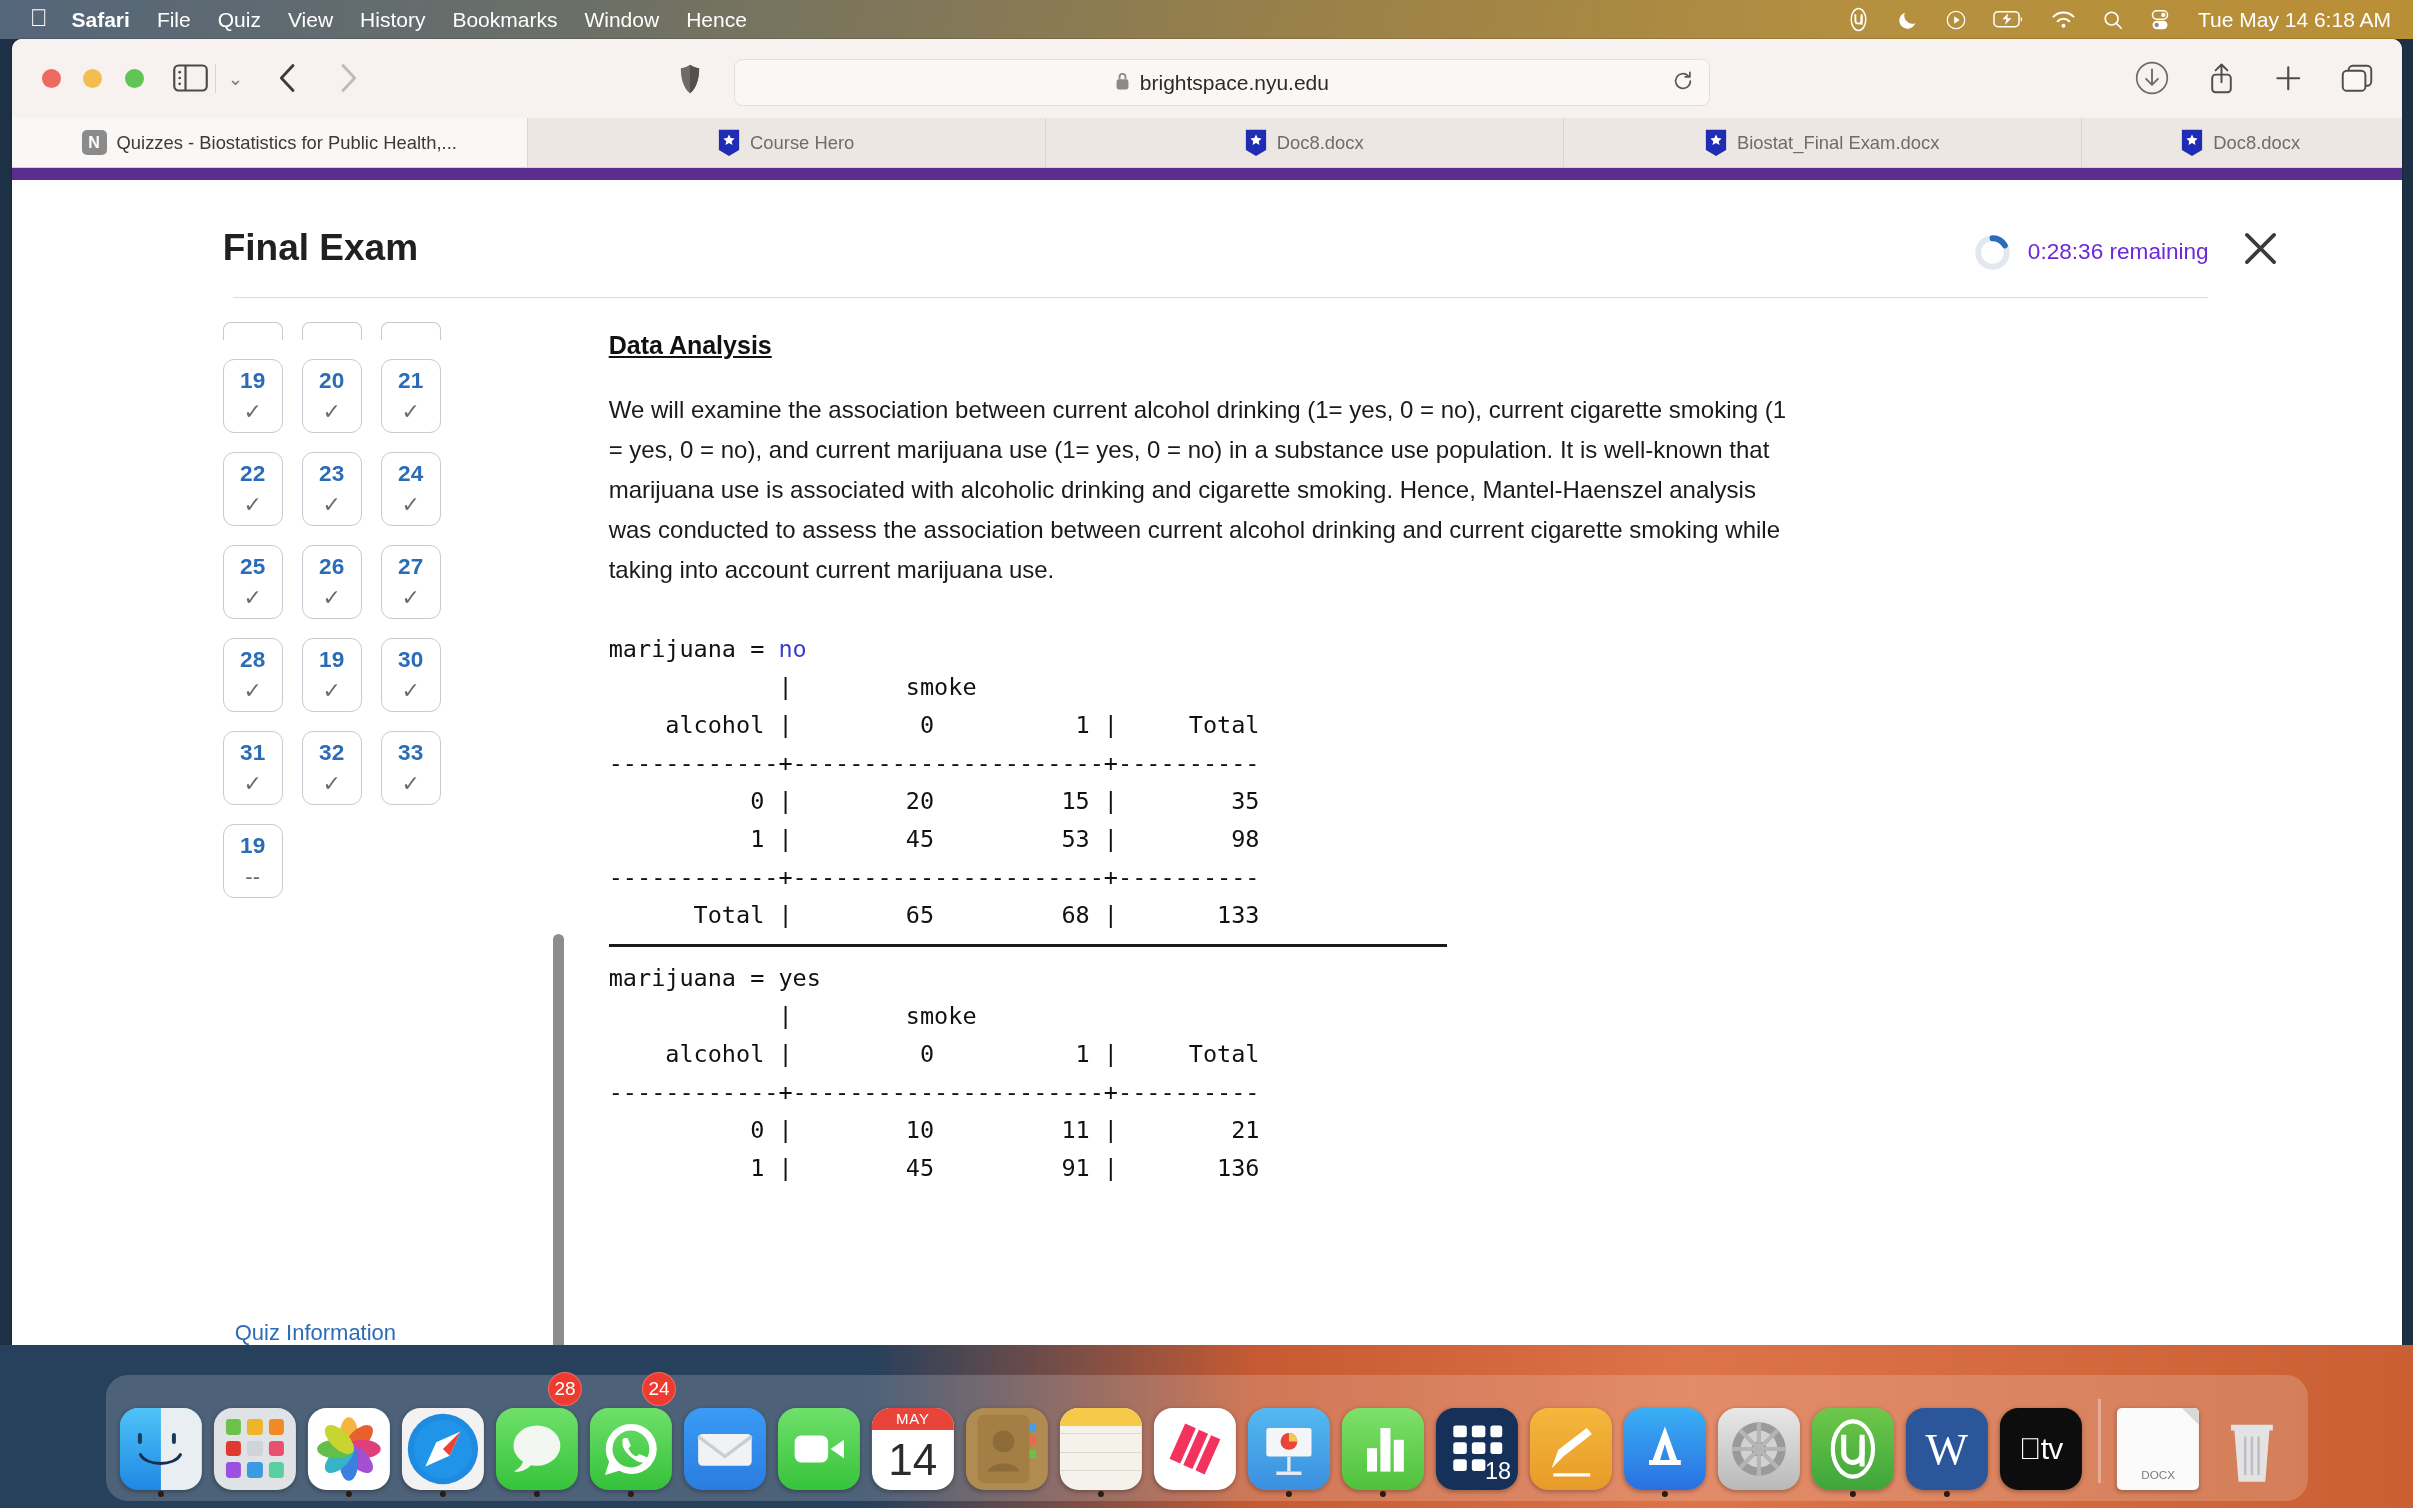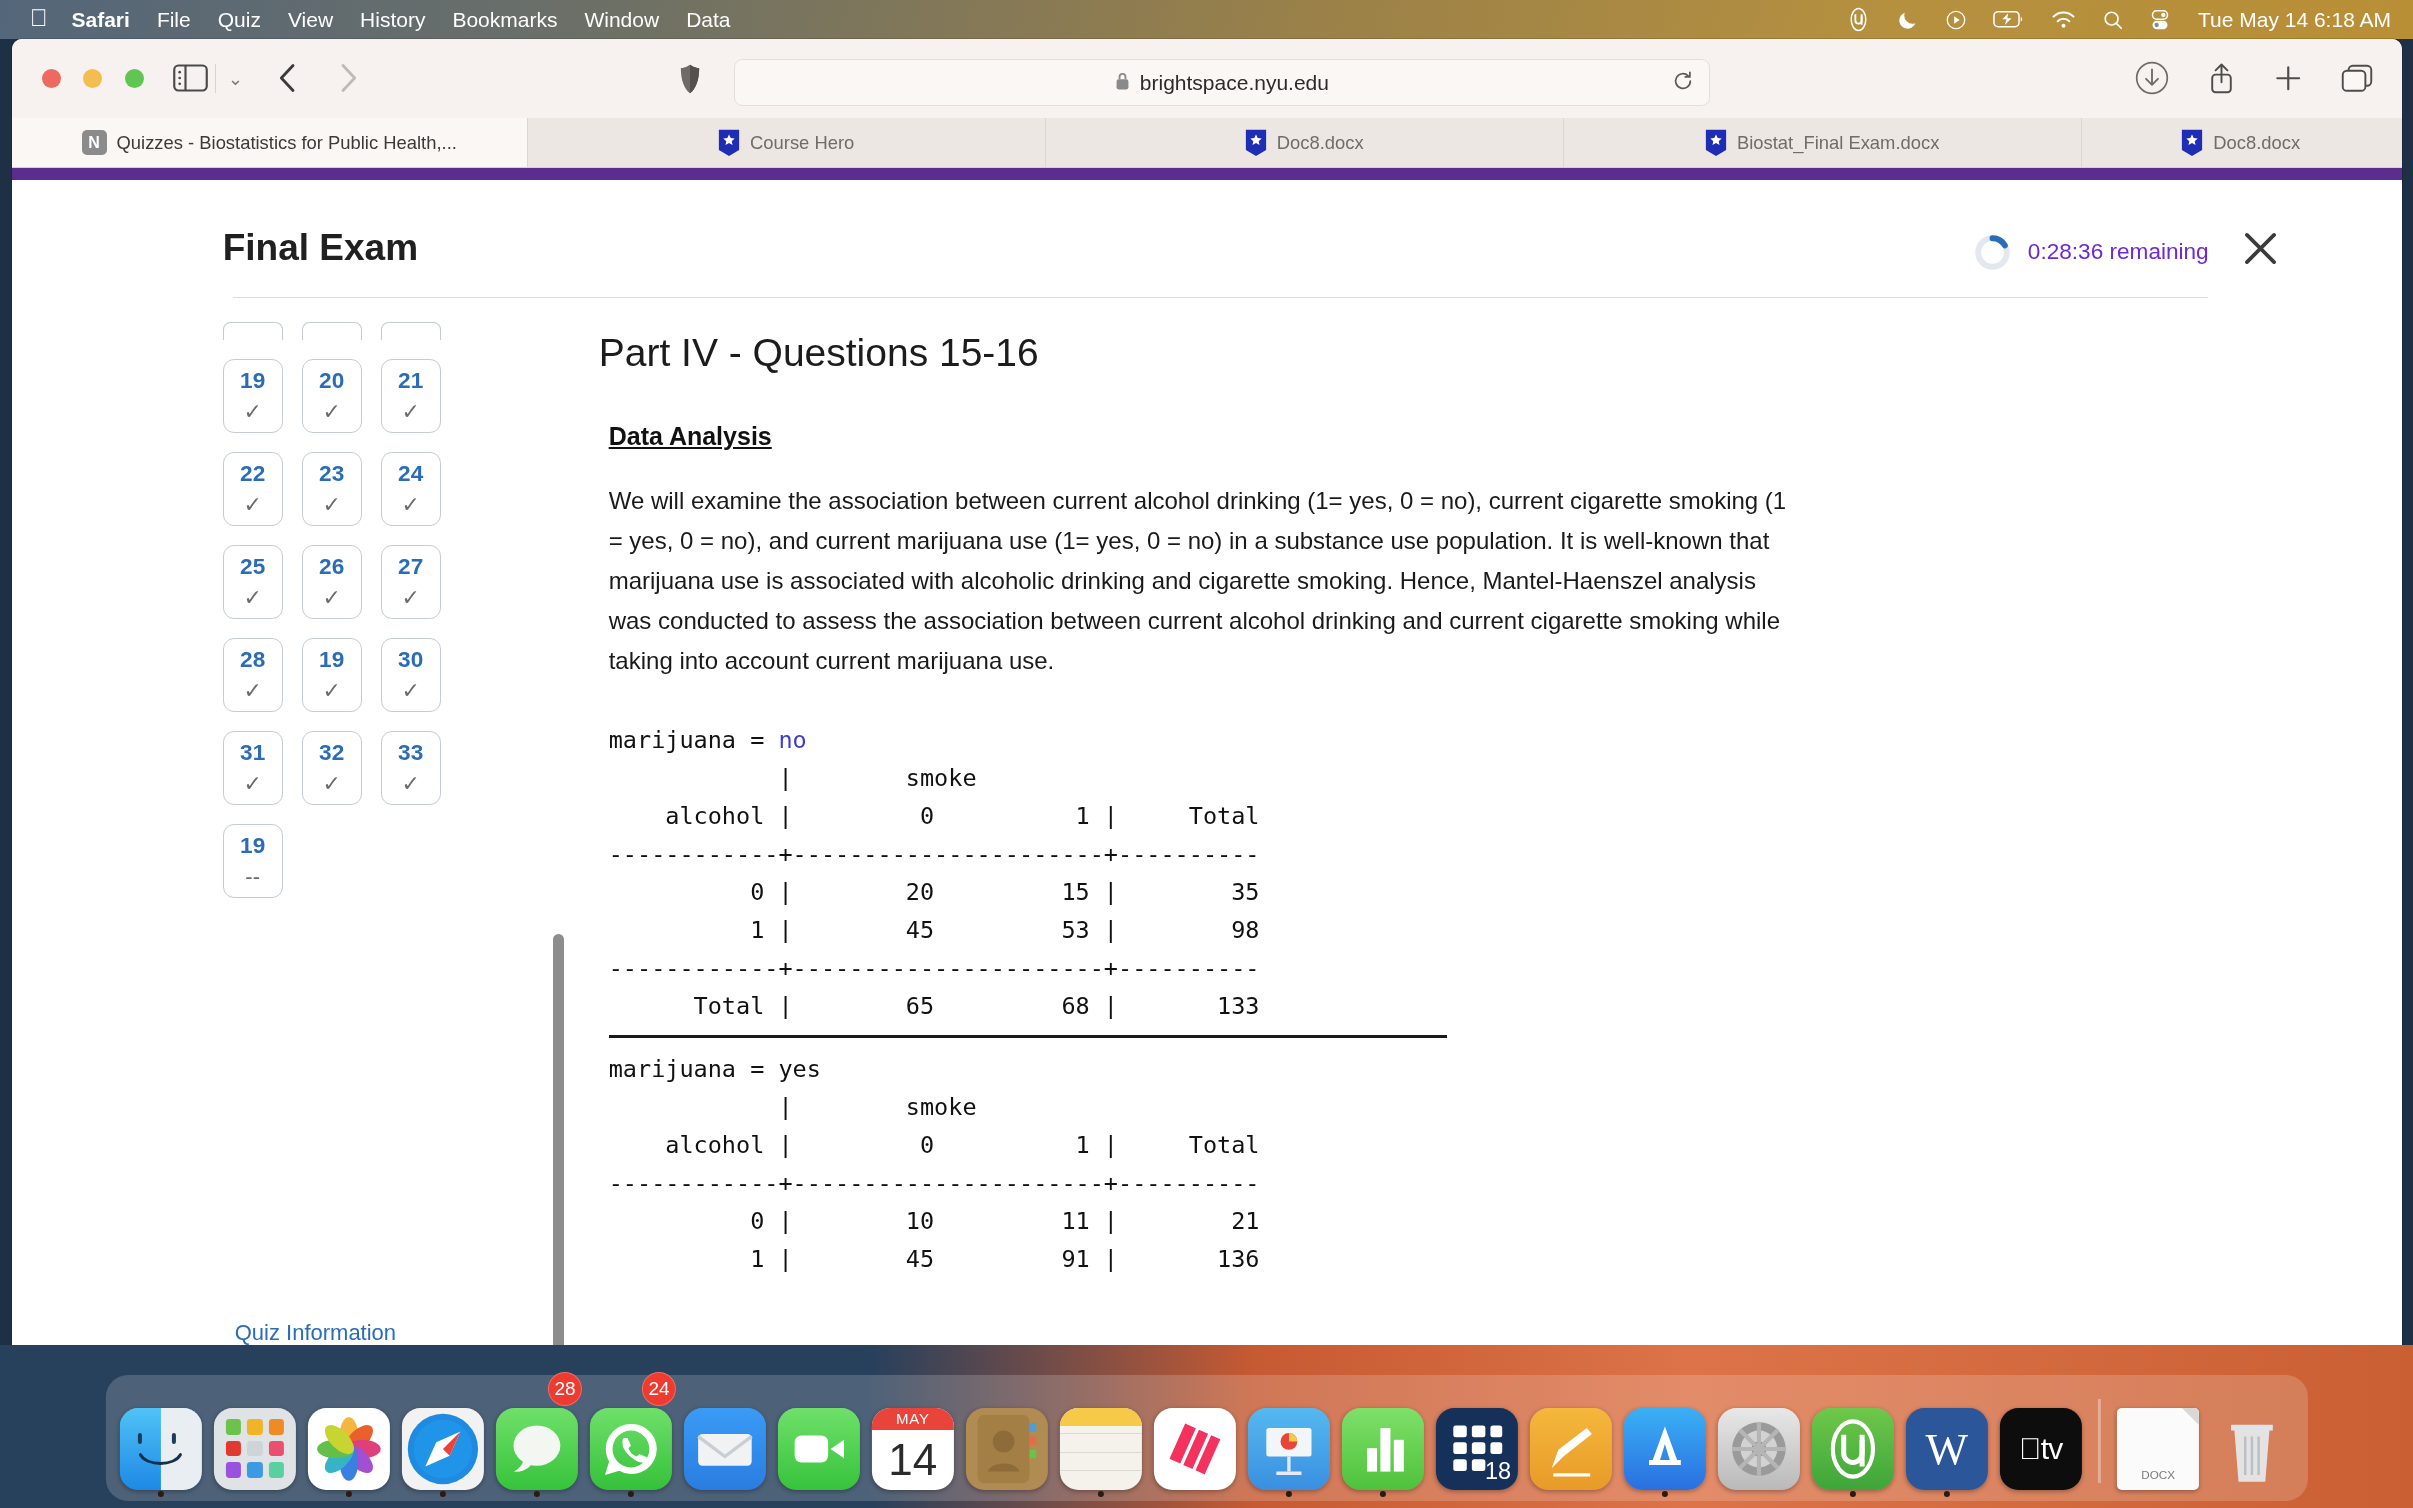--- a/index.html
+++ b/index.html
@@ -117,21 +117,21 @@
 
 <div id="menubar">
   <span class="apple"></span>
   <span class="mi bold">Safari</span>
   <span class="mi">File</span>
   <span class="mi">Quiz</span>
   <span class="mi">View</span>
   <span class="mi">History</span>
   <span class="mi">Bookmarks</span>
   <span class="mi">Window</span>
-  <span class="mi">Data</span>
+  <span class="mi">Hence</span>
 
   <span class="right">
     <span class="ic">
       <svg width="25" height="25" viewBox="0 0 24 24">
           <ellipse cx="12" cy="12" rx="7" ry="10.5" fill="none" stroke="#fff" stroke-width="1.4"></ellipse>
           <path d="M9 7 v6 a3 3 0 0 0 6 0 V7" fill="none" stroke="#fff" stroke-width="1.8"></path>
           <path d="M15 9 v8" stroke="#fff" stroke-width="1.8"></path>
         </svg>
     </span>
     <span class="ic">
@@ -414,21 +414,20 @@
           <span class="qnum">19</span>
           <span class="qmark">--</span>
         </div>
       </div>
     </div>
 
     <div class="quizinfo">Quiz Information</div>
     <div class="qscroll"></div>
 
     <div id="qbody">
-      <div class="part-title">Part IV - Questions 15-16</div>
       <div class="sec-title">Data Analysis</div>
       <div class="para">We will examine the association between current alcohol drinking (1= yes, 0 = no), current cigarette smoking (1 = yes, 0 = no), and current marijuana use (1= yes, 0 = no) in a substance use population. It is well-known that marijuana use is associated with alcoholic drinking and cigarette smoking. Hence, Mantel-Haenszel analysis was conducted to assess the association between current alcohol drinking and current cigarette smoking while taking into account current marijuana use.</div>
 
       <div class="stata"><span>marijuana = </span><span class="kw">no</span>
 <span>            |        smoke
     alcohol |         0          1 |     Total
 ------------+----------------------+----------
           0 |        20         15 |        35
           1 |        45         53 |        98
 ------------+----------------------+----------

